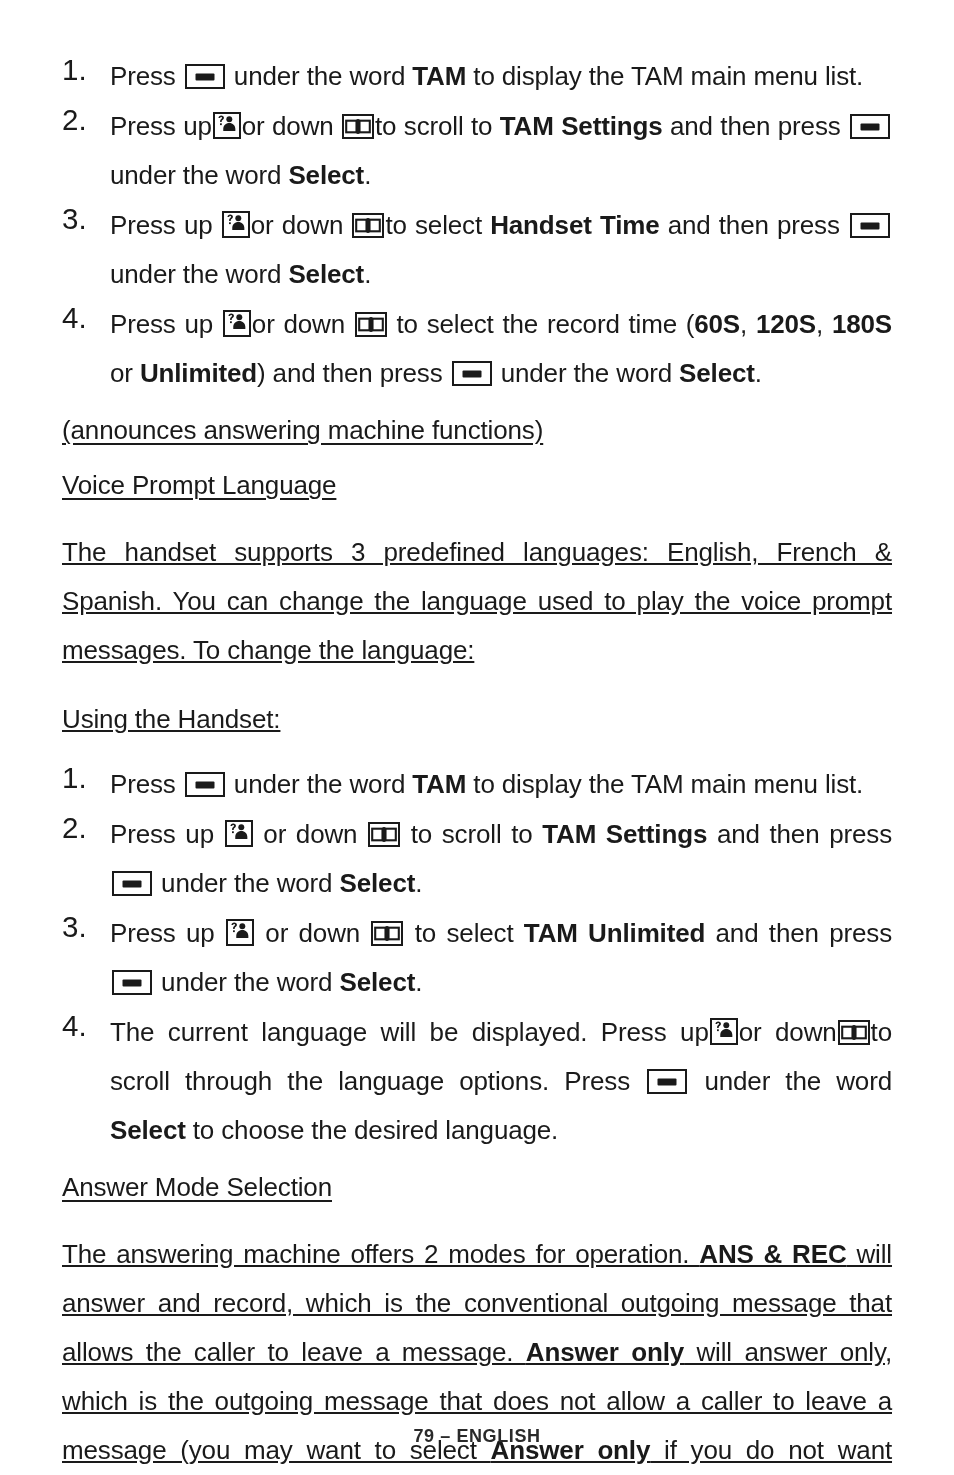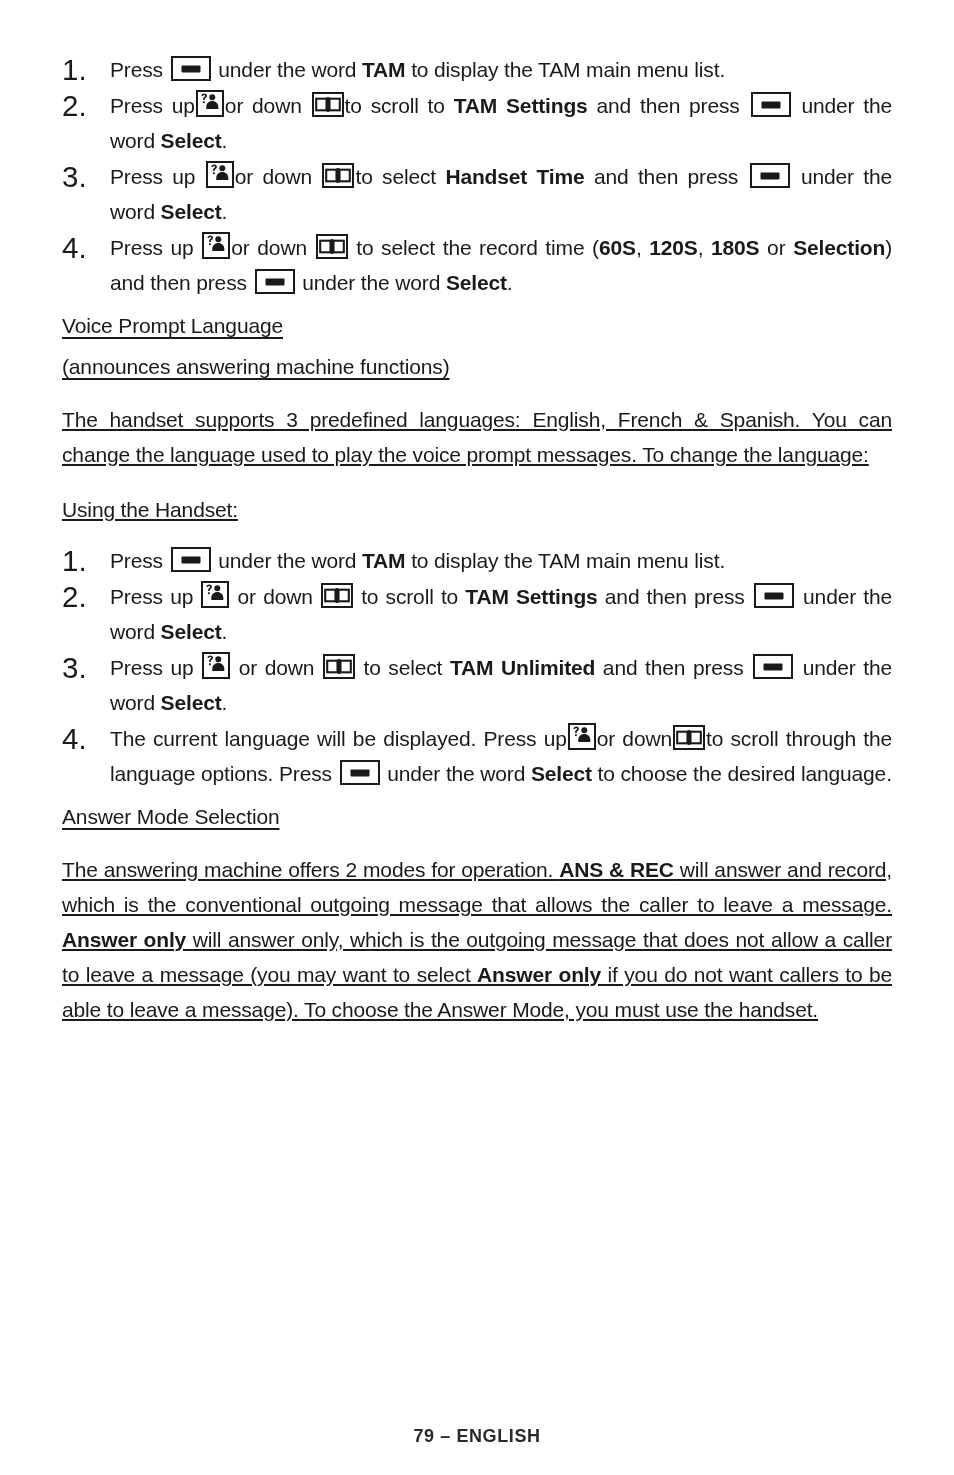--- a/index.html
+++ b/index.html
@@ -22,22 +22,22 @@
     width: 954px;
     height: 1475px;
     box-sizing: border-box;
     padding: 52px 62px 0 62px;
   }
 
   
   .para,
   .li-text,
   .heading {
-    font-size: 21px;
-    line-height: 35px;
+    font-size: 26px;
+    line-height: 49px;
     letter-spacing: -0.15px;
     text-align: justify;
     text-justify: inter-word;
     font-stretch: condensed;
     -webkit-font-smoothing: antialiased;
   }
 
   .para {
     margin: 0 0 20px 0;
     width: 830px;
@@ -197,27 +197,27 @@
                 <rect x="4.7" y="9.7" width="1.9" height="1.9"></rect>
                 <circle cx="14.4" cy="5.4" r="3.1"></circle>
                 <path d="M14.4 9.3c-3.6 0-6.3 2.6-6.3 6.1v2.3h12.6v-2.3c0-3.5-2.7-6.1-6.3-6.1z"></path>
               </g>
             </svg></span>or down <span class="key downkey"><svg viewBox="0 0 28 20" xmlns="http://www.w3.org/2000/svg" aria-hidden="true">
               <g fill="none" stroke="#1a1a1a" stroke-width="2.1">
                 <rect x="2.2" y="4.2" width="10.3" height="11.6"></rect>
                 <rect x="15.5" y="4.2" width="10.3" height="11.6"></rect>
               </g>
               <rect x="12.6" y="2.6" width="2.8" height="14.8" fill="#1a1a1a"></rect>
-            </svg></span> to select the record time (<b>60S</b>, <b>120S</b>, <b>180S</b> or <b>Selection</b>) and then press <span class="key softkey"><span class="bar"></span></span> under the word <b>Select</b>.</span>
+            </svg></span> to select the record time (<b>60S</b>, <b>120S</b>, <b>180S</b> or <b>Unlimited</b>) and then press <span class="key softkey"><span class="bar"></span></span> under the word <b>Select</b>.</span>
       </li>
     </ol>
 
   <div class="heading-group">
+    <span class="heading">(announces answering machine functions)</span>
     <span class="heading">Voice Prompt Language</span>
-    <span class="heading">(announces answering machine functions)</span>
   </div>
 
   <p class="para">The handset supports 3 predefined languages: English, French &amp; Spanish.  You can change the language used to play the voice prompt messages.  To change the language:</p>
 
   <p class="para tight">Using the Handset:</p>
 
   <ol class="steps">
       <li>
         <span class="num">1.</span>
         <span class="li-text">Press <span class="key softkey"><span class="bar"></span></span> under the word <b>TAM</b> to display the TAM main menu list.</span>

